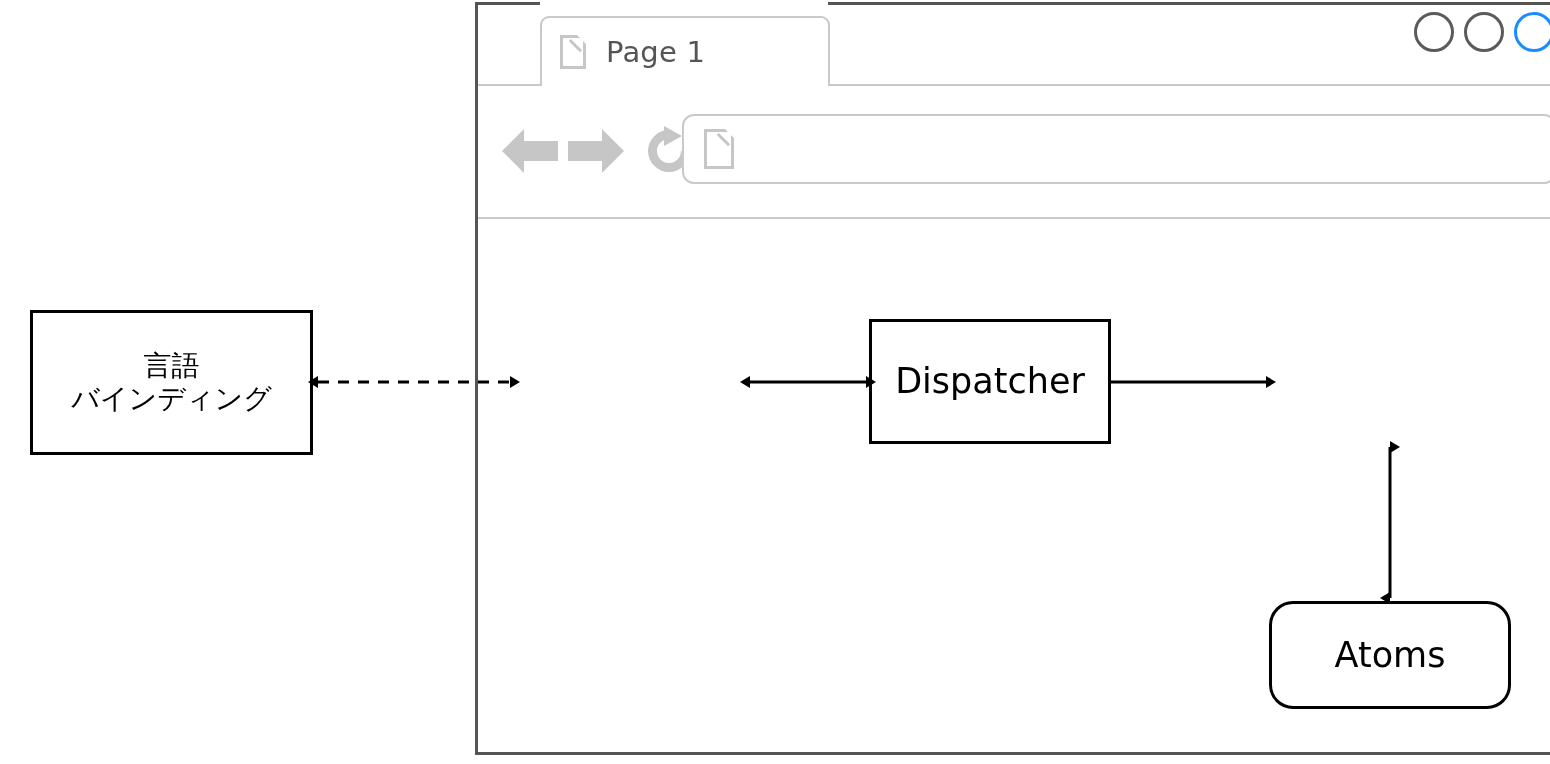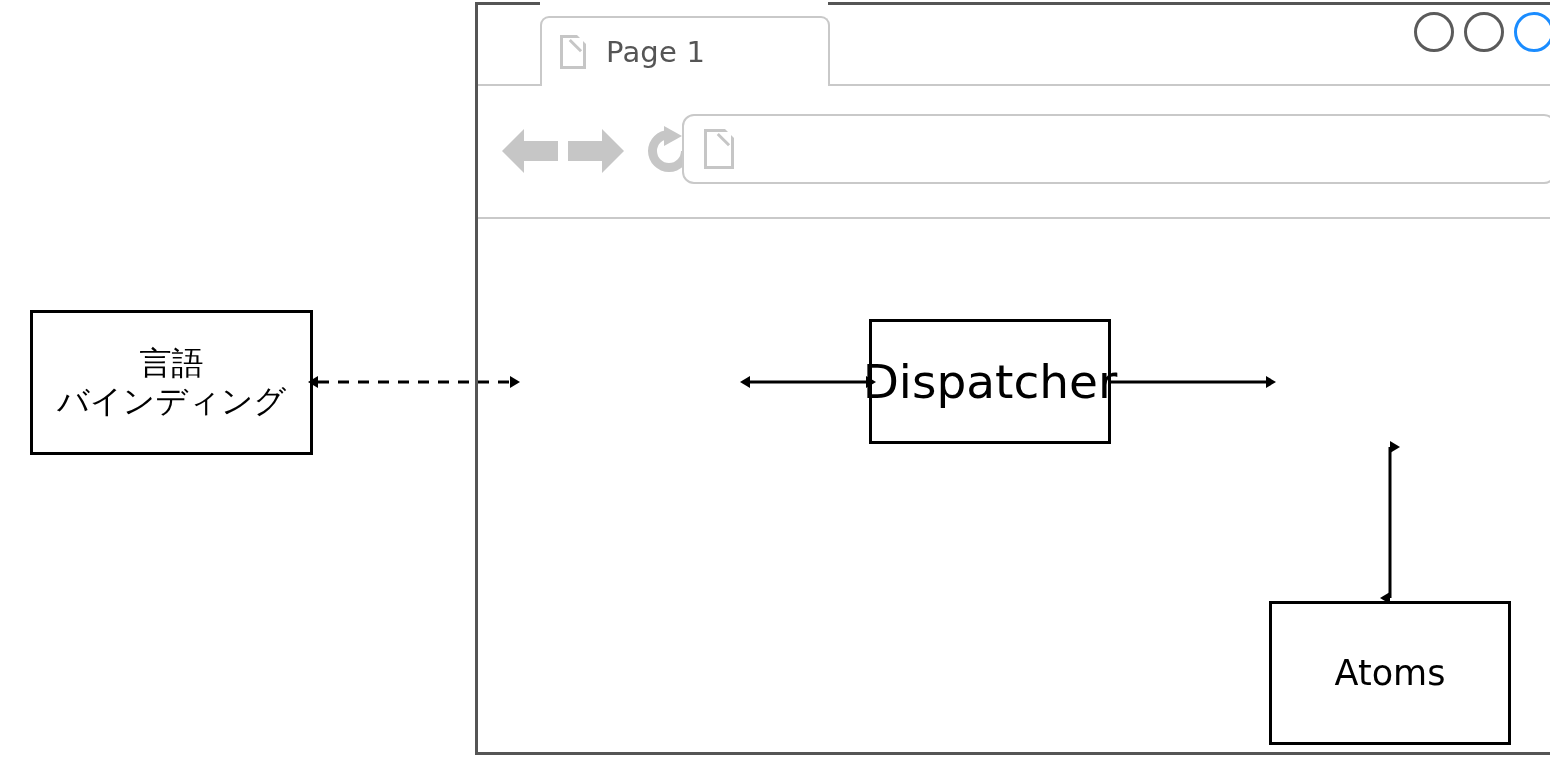--- a/index.html
+++ b/index.html
@@ -208,42 +208,43 @@
     display: block;
     white-space: pre-line;
     padding: 0 6px;
   }
 
   #node-lang-binding {
     left: 2px;
     top: 310px;
     width: 283px;
     height: 145px;
-    font-size: 32px;
+    font-size: 28px;
   }
   #node-dispatcher {
     left: 841px;
     top: 319px;
     width: 242px;
     height: 125px;
-    font-size: 47px;
+    font-size: 35px;
   }
   #node-command-processor {
     left: 1241px;
     top: 319px;
     width: 242px;
     height: 125px;
     font-size: 35px;
   }
   #node-atoms {
     left: 1241px;
     top: 601px;
     width: 242px;
-    height: 144px;
+    height: 108px;
     font-size: 35px;
+    border-radius: 24px;
   }
 
   .cloud-node {
     position: absolute;
     left: 477px;
     top: 310px;
     width: 270px;
     height: 145px;
   }
   .cloud-node svg {

